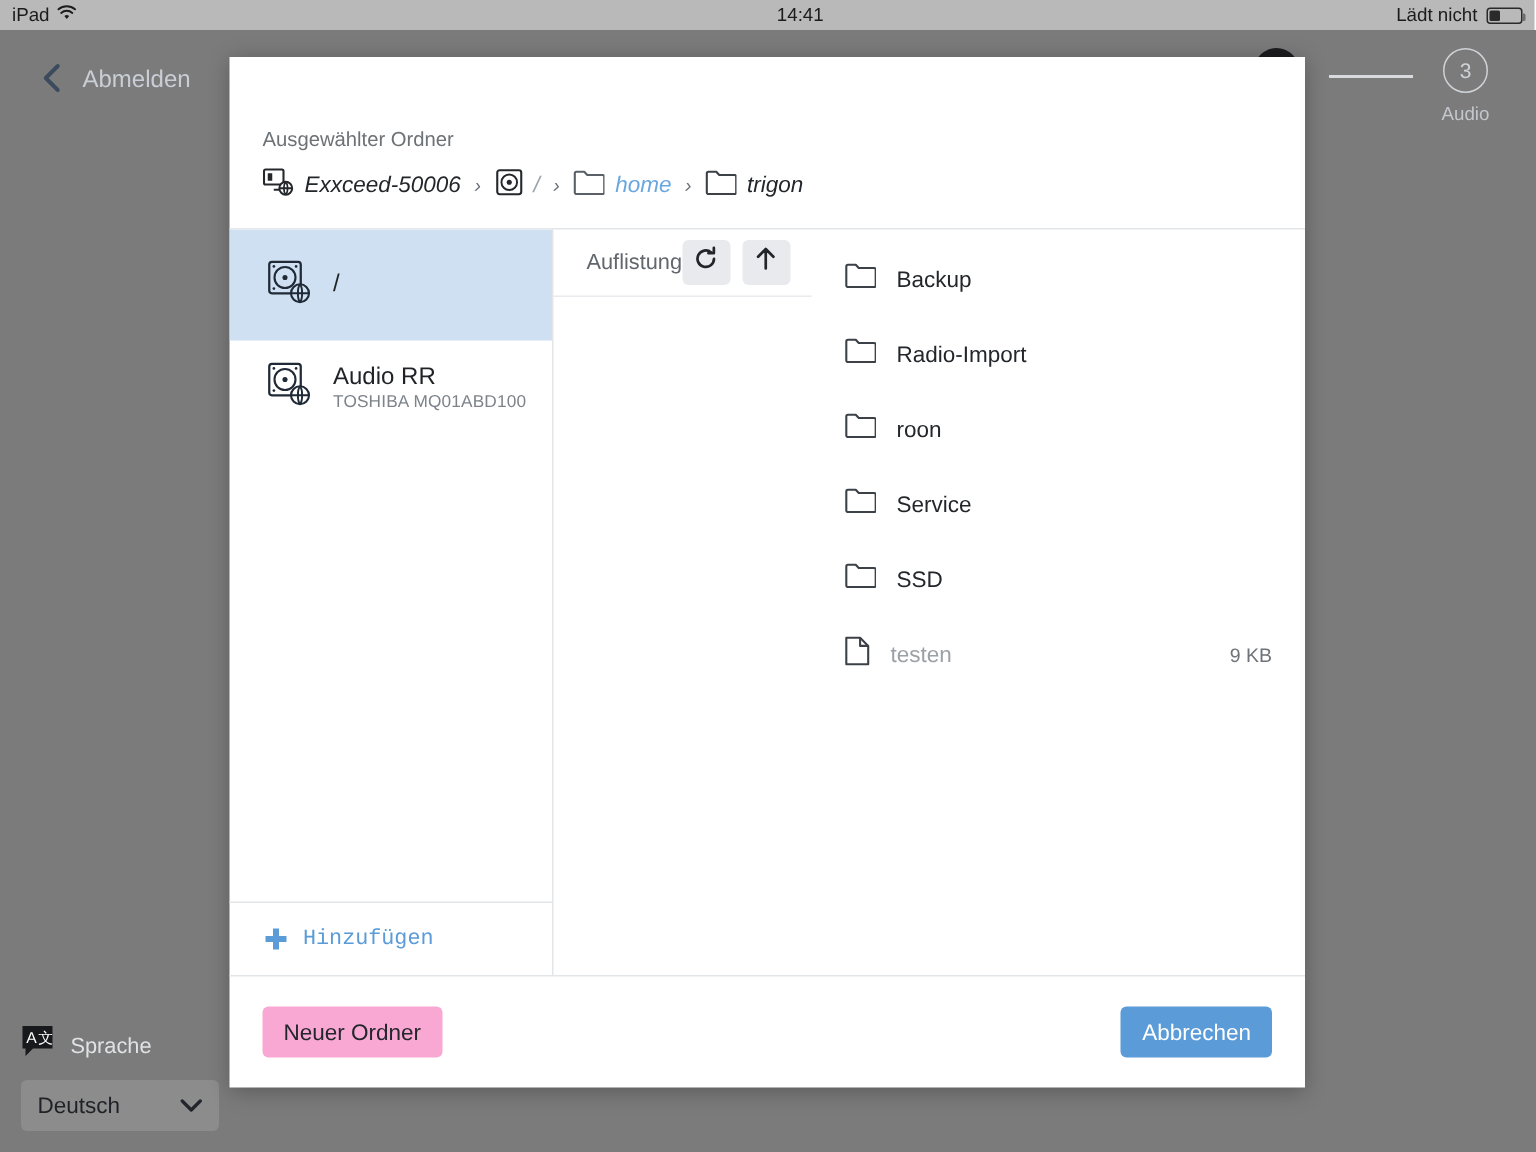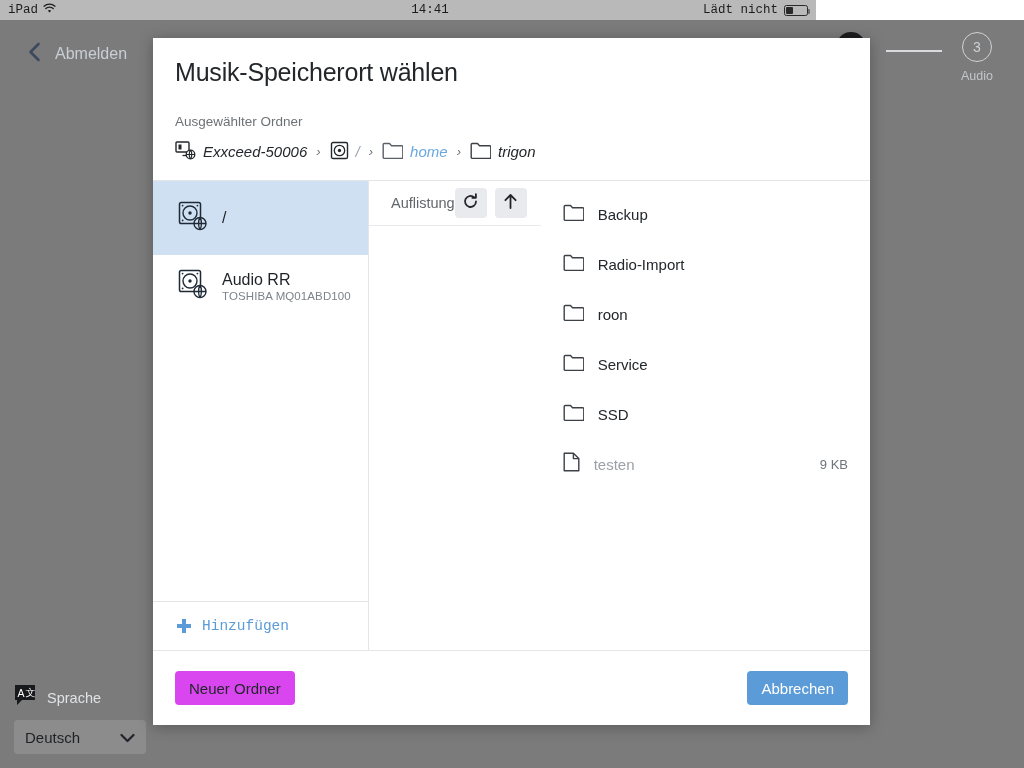--- a/index.html
+++ b/index.html
@@ -6,26 +6,25 @@
   html, body {
     width: 1024px; height: 768px;
     font-family: "Liberation Sans", sans-serif;
     overflow: hidden;
     background: #ffffff;
   }
 
   
   #statusbar {
     position: absolute; top: 0; left: 0;
-    width: 816px; height: 20px;
+    width: 1023px; height: 20px;
     background: #b9b9b9;
     display: flex; align-items: center;
     font-size: 12.5px; color: #1c1c1c;
     padding: 0 8px;
-    font-family: Liberation Mono, monospace;
   }
   #statusbar .sb-left { display: flex; align-items: center; gap: 5px; }
   #statusbar .sb-center {
     position: absolute; left: 0; right: 0; top: 0; height: 20px;
     display: flex; align-items: center; justify-content: center;
     pointer-events: none;
     margin-left: 44px;
   }
   #statusbar .sb-right {
     margin-left: auto; display: flex; align-items: center; gap: 6px;
@@ -174,21 +173,21 @@
 
   
   #dlg-footer {
     height: 75px; border-top: 1px solid #e3e6e9;
     display: flex; align-items: center; padding: 0 22px;
   }
   .btn {
     height: 34px; border-radius: 4px; display: flex; align-items: center;
     justify-content: center; padding: 0 14px; font-size: 15px;
   }
-  .btn.grey { background: #d946ef; color: #23272b; }
+  .btn.grey { background: #f9a8d4; color: #23272b; }
   .btn.blue { background: #5b9bd8; color: #ffffff; }
   #footer-right { margin-left: auto; display: flex; gap: 9px; }
 </style>
 </head>
 <body>
 
 <div id="statusbar">
   <div class="sb-left">
     <span>iPad</span>
     <span>
@@ -255,21 +254,20 @@
             <path d="M1.5 2 7.5 8l6-6" stroke="#22262c" stroke-width="2.2" fill="none" stroke-linecap="round" stroke-linejoin="round"></path>
           </svg>
       </span>
     </div>
   </div>
 </div>
 
 <div id="dialog">
 
   <div id="dlg-header">
-    <div id="dlg-title">Musik-Speicherort wählen</div>
     <div id="sel-folder-label">Ausgewählter Ordner</div>
 
     <div id="breadcrumb">
 
       <div class="bc-item">
         <span>
           <svg width="21" height="20" viewBox="0 0 21 20">
             <rect x="1" y="2" width="13" height="10" rx="1" stroke="#24282d" stroke-width="1.4" fill="none"></rect>
             <rect x="3.5" y="4.5" width="3" height="5" fill="#24282d"></rect>
             <path d="M7.5 15.5h6" stroke="#24282d" stroke-width="1.3"></path>

